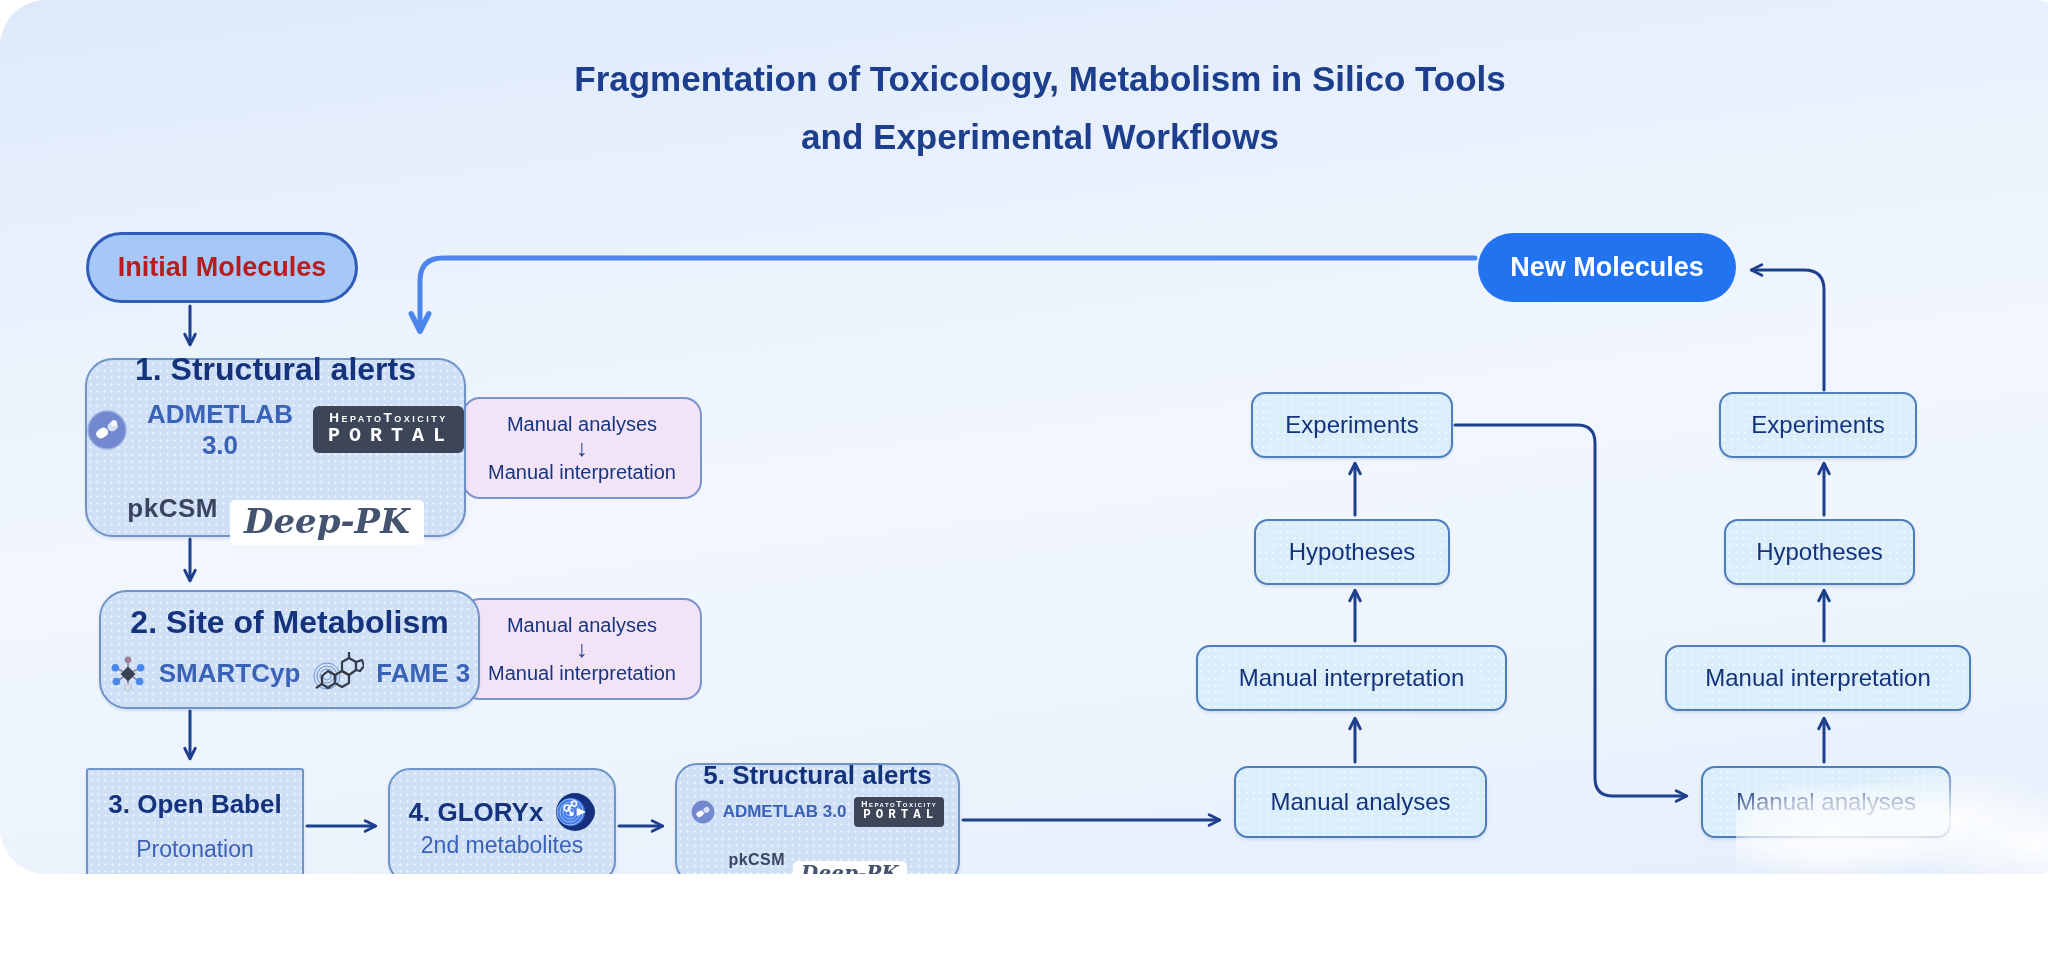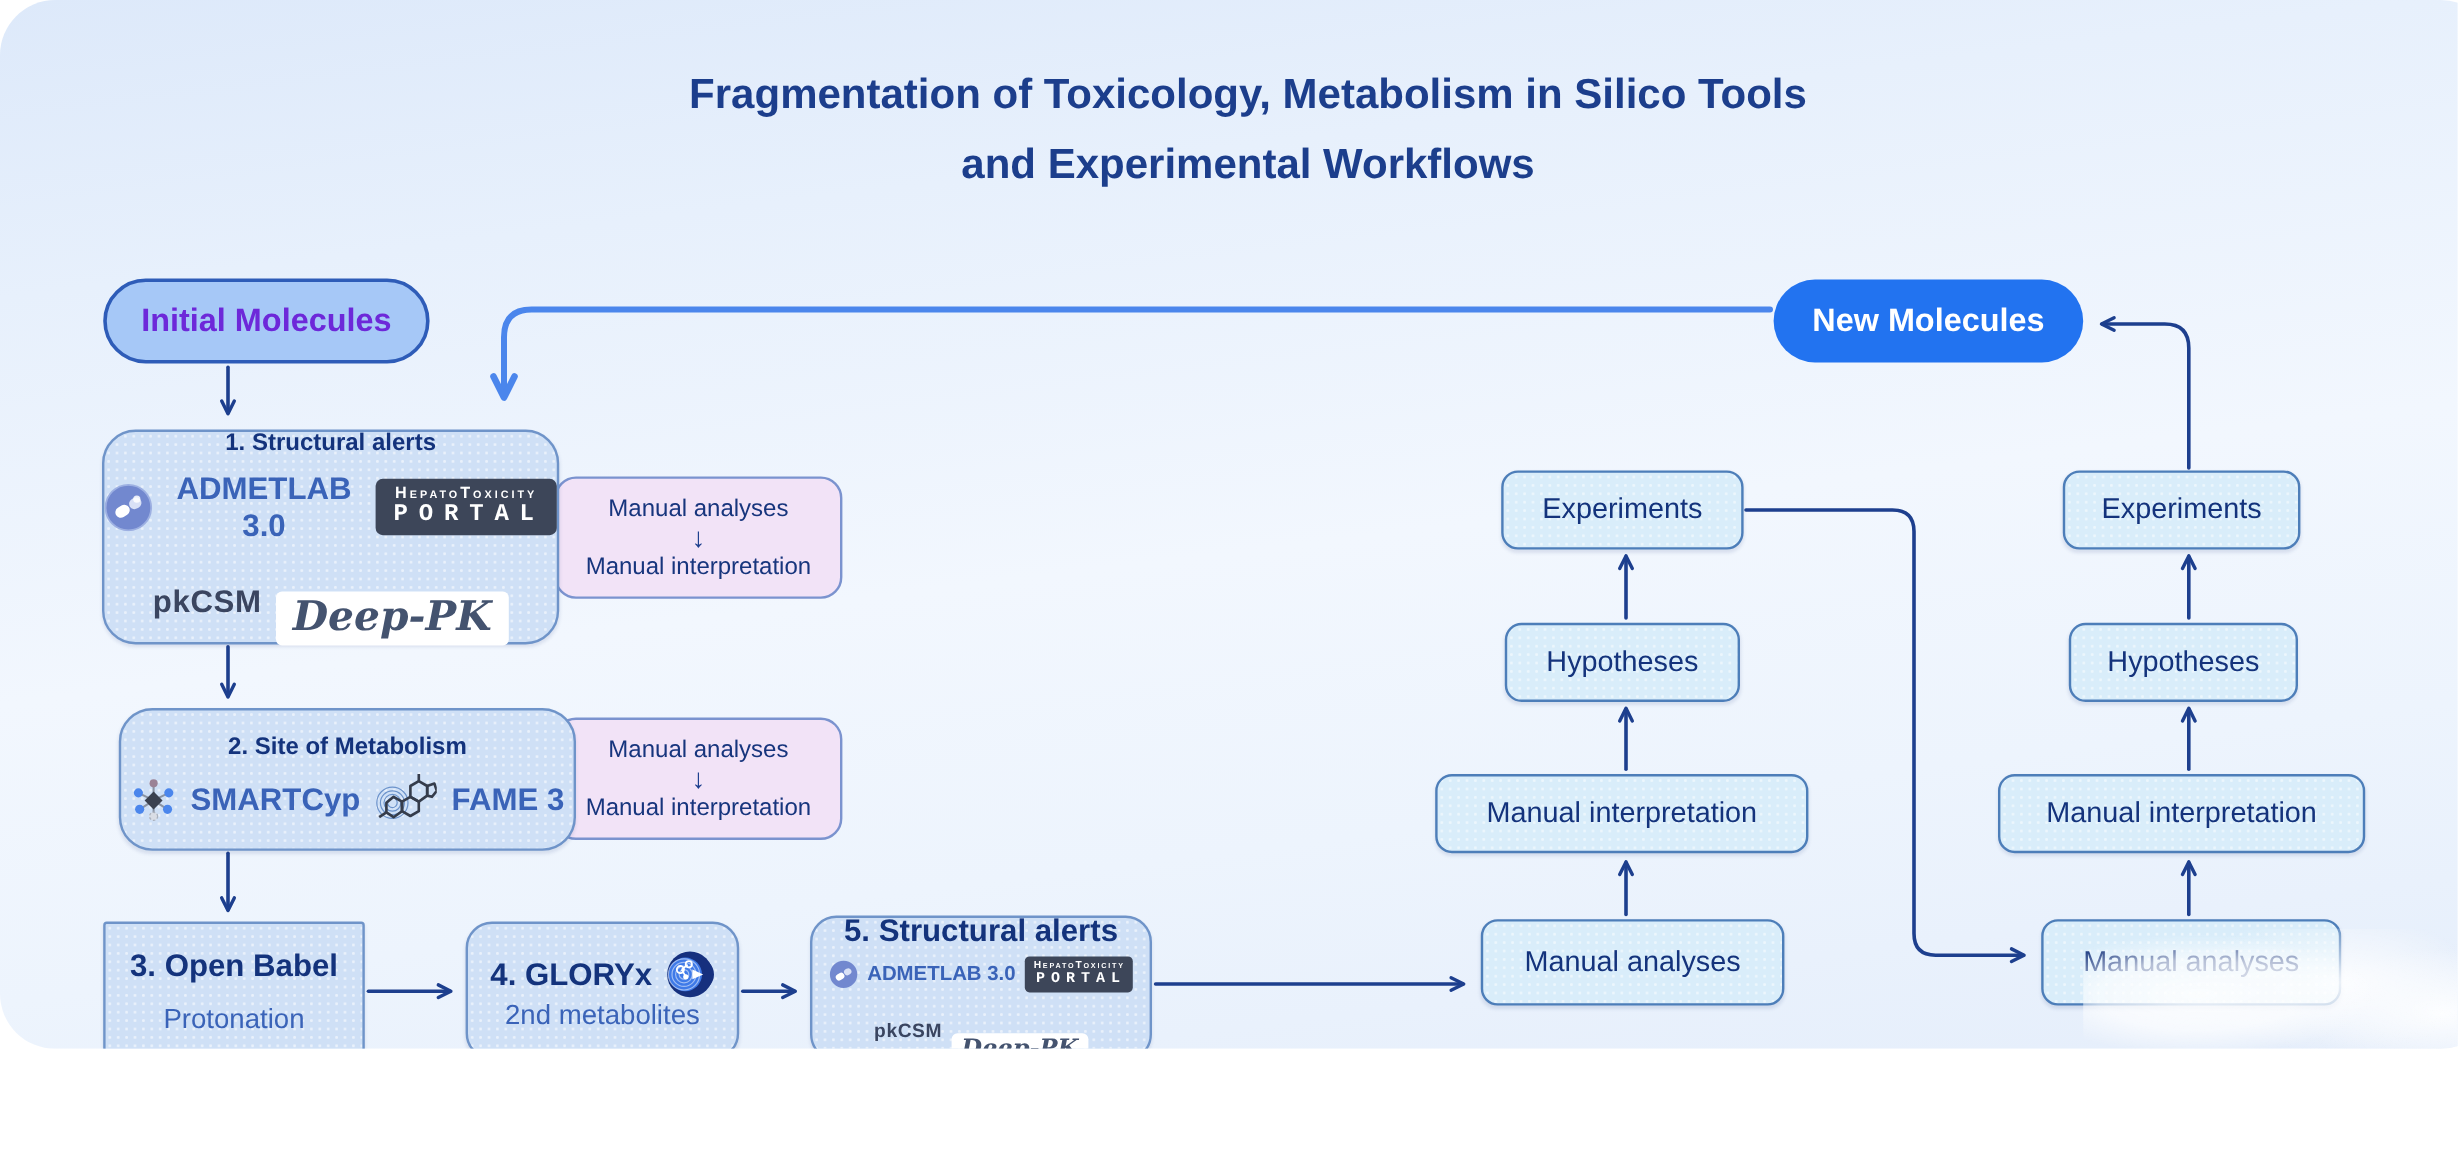--- a/index.html
+++ b/index.html
@@ -16,37 +16,37 @@
   .title {
     position:absolute; top:50px; left:0; right:0; z-index:2;
     text-align:center; color:#1c3e8c; font-weight:700; font-size:35px; line-height:58px;
   }
 
   .node { position:absolute; box-sizing:border-box; display:flex; flex-direction:column;
           align-items:center; justify-content:center; text-align:center; }
 
   .pill { border-radius:40px; font-size:27px; font-weight:700; z-index:3; }
   .pill-initial { left:86px; top:232px; width:272px; height:71px;
-    background:#a6c8f7; border:3px solid #2e5cb8; color:#6d28d9; }
+    background:#a6c8f7; border:3px solid #2e5cb8; color:#b91c1c; }
   .pill-new { left:1478px; top:233px; width:258px; height:69px;
     background:#2273f0; color:#ffffff; }
 
   .box-main {
     background-color:#cfe0f6; border:2px solid #6f94c9; z-index:3;
     background-image:radial-gradient(rgba(255,255,255,.55) 1px, rgba(0,0,0,0) 1.3px);
     background-size:7px 7px;
     box-shadow:0 2px 3px rgba(30,60,120,.12);
   }
   .step1 { left:85px; top:358px; width:381px; height:179px; border-radius:28px; gap:11px; }
   .step2 { left:99px; top:590px; width:381px; height:119px; border-radius:28px; gap:10px; }
   .step3 { left:86px;  top:768px; width:218px; height:115px; border-radius:3px; gap:16px; }
   .step4 { left:388px; top:768px; width:228px; height:115px; border-radius:22px; }
   .step5 { left:675px; top:763px; width:285px; height:121px; border-radius:22px; gap:6px; }
 
-  .step-title { color:#14337c; font-weight:700; font-size:20px; }
+  .step-title { color:#14337c; font-weight:700; font-size:32px; }
   .step-title.sm { font-size:26px; }
   .step-sub { color:#3a63b8; font-size:23px; }
 
   .tool-row { display:flex; align-items:center; justify-content:center; gap:12px; }
   .tool-label { color:#3a63b8; font-size:26px; font-weight:600; }
   .tool-label.sm { font-size:17px; }
   .pkcsm { color:#3a4560; font-size:26px; font-weight:800; letter-spacing:.5px; }
   .pkcsm.sm { font-size:16px; }
 
   .portal { background:#3d4659; color:#ffffff; border-radius:6px; padding:5px 10px 7px;

